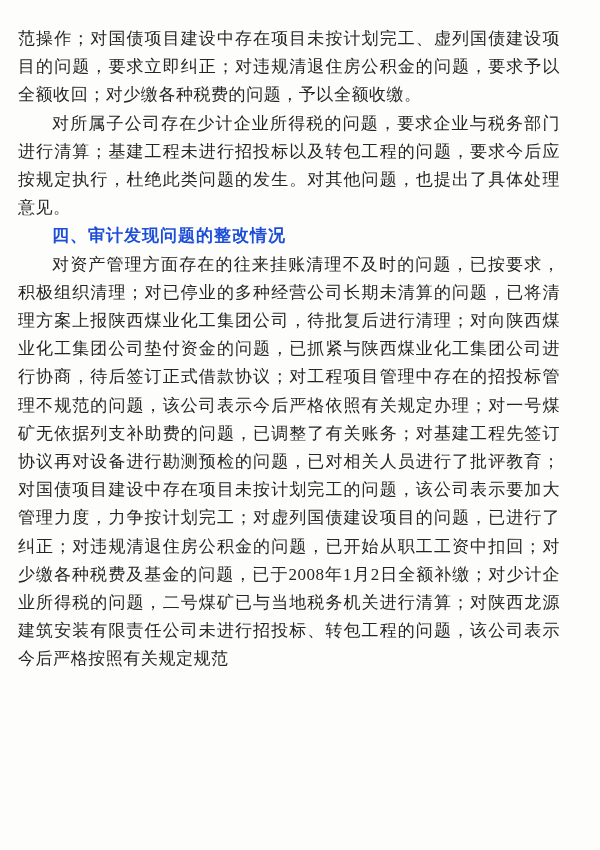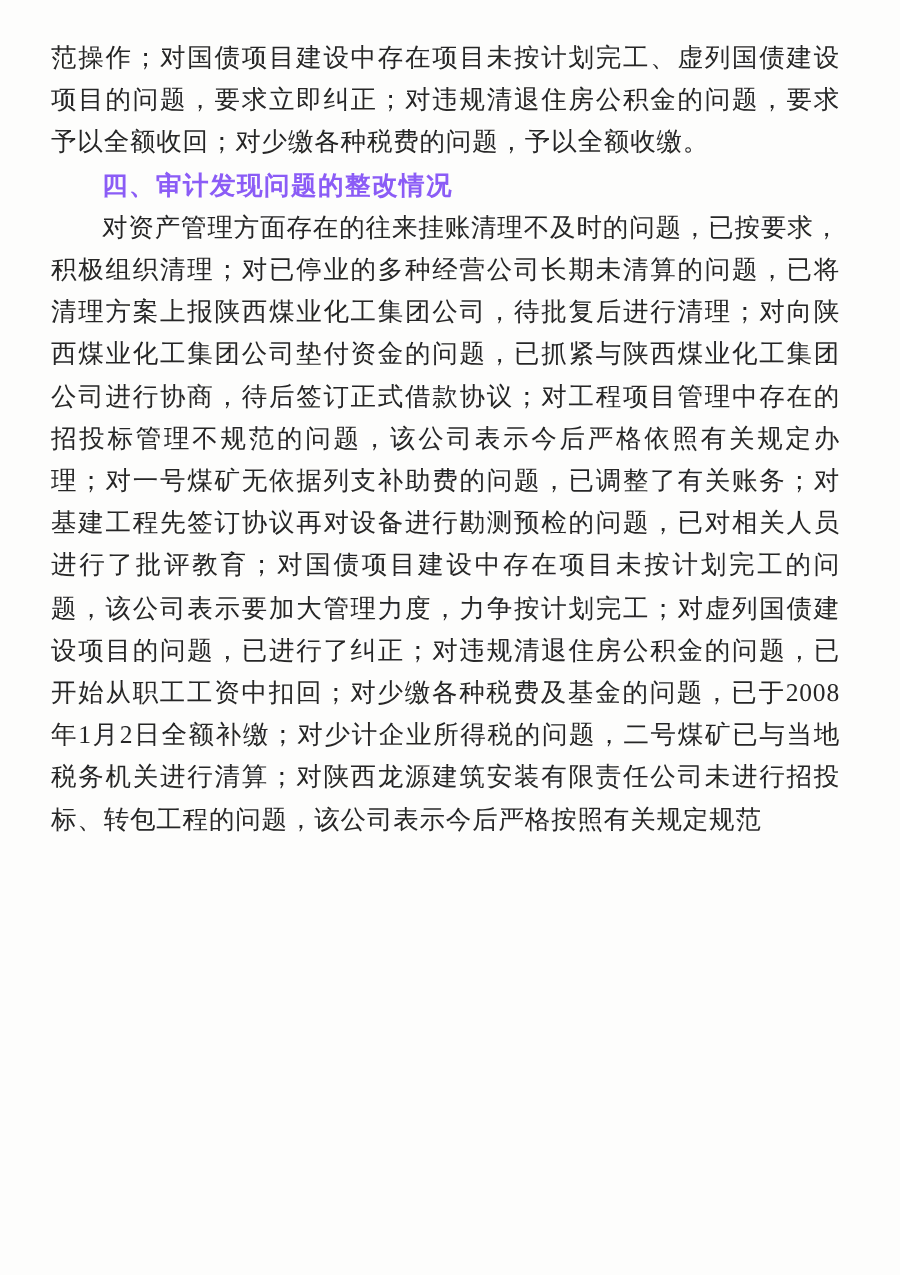--- a/index.html
+++ b/index.html
@@ -9,21 +9,21 @@
   body {
     width: 600px;
     height: 850px;
     background: #fdfdfc;
     overflow: hidden;
   }
   .page {
     box-sizing: border-box;
     width: 600px;
     height: 850px;
-    padding: 25px 40px 0 34px;
+    padding: 25px 40px 0 18px;
     font-family: "Liberation Serif", "DejaVu Serif", serif;
     font-size: 17px;
     line-height: 28.2px;
     letter-spacing: 0.55px;
     color: #262626;
     text-align: justify;
     text-justify: inter-character;
   }
   .page p {
     margin: 0;
@@ -34,28 +34,29 @@
     text-indent: 0;
   }
   .p-body {
     text-indent: 2em;
   }
   .p-heading {
     text-indent: 2em;
     font-family: "Liberation Sans", "DejaVu Sans", sans-serif;
     font-weight: bold;
     letter-spacing: 1px;
-    color: #8b5cf6;
+    color: #1d4ed8;
   }
 </style>
 </head>
 <body>
 
 <div class="page">
   <p class="p-continuation">范操作；对国债项目建设中存在项目未按计划完工、虚列国债建设项目的问题，要求立即纠正；对违规清退住房公积金的问题，要求予以全额收回；对少缴各种税费的问题，予以全额收缴。</p>
 
+  <p class="p-body">对所属子公司存在少计企业所得税的问题，要求企业与税务部门进行清算；基建工程未进行招投标以及转包工程的问题，要求今后应按规定执行，杜绝此类问题的发生。对其他问题，也提出了具体处理意见。</p>
 
 
   <p class="p-heading">四、审计发现问题的整改情况</p>
 
 
   <p class="p-body">对资产管理方面存在的往来挂账清理不及时的问题，已按要求，积极组织清理；对已停业的多种经营公司长期未清算的问题，已将清理方案上报陕西煤业化工集团公司，待批复后进行清理；对向陕西煤业化工集团公司垫付资金的问题，已抓紧与陕西煤业化工集团公司进行协商，待后签订正式借款协议；对工程项目管理中存在的招投标管理不规范的问题，该公司表示今后严格依照有关规定办理；对一号煤矿无依据列支补助费的问题，已调整了有关账务；对基建工程先签订协议再对设备进行勘测预检的问题，已对相关人员进行了批评教育；对国债项目建设中存在项目未按计划完工的问题，该公司表示要加大管理力度，力争按计划完工；对虚列国债建设项目的问题，已进行了纠正；对违规清退住房公积金的问题，已开始从职工工资中扣回；对少缴各种税费及基金的问题，已于2008年1月2日全额补缴；对少计企业所得税的问题，二号煤矿已与当地税务机关进行清算；对陕西龙源建筑安装有限责任公司未进行招投标、转包工程的问题，该公司表示今后严格按照有关规定规范</p>
 </div>
 
 </body></html>

